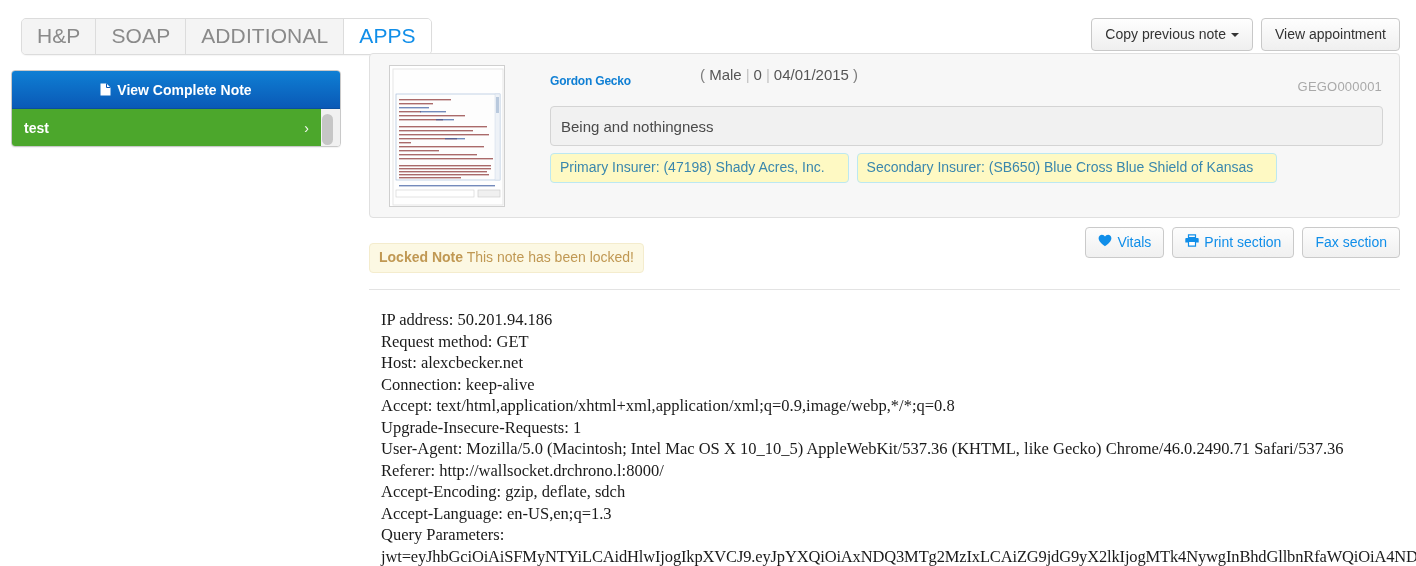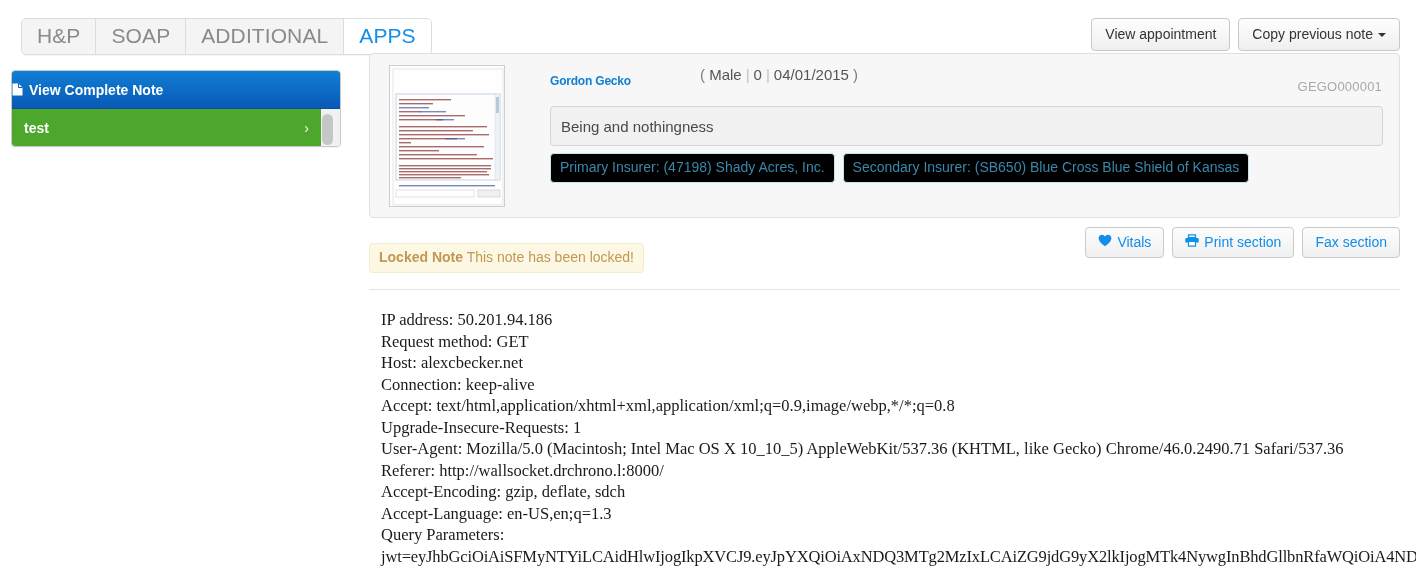--- a/index.html
+++ b/index.html
@@ -51,20 +51,21 @@
     box-shadow: 0 1px 1px rgba(0,0,0,0.05);
   }
   .view-complete-note {
     height: 38px;
     background: linear-gradient(to bottom, #0f7fd4 0%, #0a59b6 100%);
     color: #fff;
     font-size: 14px;
     font-weight: bold;
     display: flex;
     align-items: center;
+    justify-content: center;
     gap: 6px;
     cursor: pointer;
     border-bottom: 1px solid #0a4e9e;
   }
   .doc-icon { display:inline-block; width: 11px; height: 13px; position: relative; }
   .doc-icon svg { display:block; }
 
   .app-list-wrap { position: relative; background: #f1f1f1; }
   .app-item {
     height: 37px;
@@ -159,26 +160,26 @@
     padding: 8px 10px;
     line-height: 19px;
     font-family: "Liberation Sans", sans-serif;
     outline: none;
   }
   .insurers {
     position: absolute; left: 180px; top: 99px;
     display: flex; gap: 8px;
   }
   .insurer-badge {
-    background: #000000;
+    background: #fef9c3;
     border: 1px solid #bce8f1;
     border-radius: 4px;
     color: #3a87ad;
     font-size: 14px;
-    padding: 5px 9px 6px 9px;
+    padding: 5px 23px 6px 9px;
     line-height: 17px;
     white-space: nowrap;
     cursor: pointer;
   }
 
   
   .locked-note {
     position: absolute; left: 369px; top: 243px;
     background: #fcf8e3;
     border: 1px solid #f4eccd;
@@ -257,24 +258,24 @@
         <div class="scrollbar-track">
           <div class="scrollbar-thumb"></div>
         </div>
       </div>
     </div>
 
   </div>
 
   <div class="topbar-actions">
     <div class="btn">
+      <span>Copy previous note</span><span class="caret"></span>
+    </div>
+    <div class="btn">
       <span>View appointment</span>
-    </div>
-    <div class="btn">
-      <span>Copy previous note</span><span class="caret"></span>
     </div>
   </div>
 
   <div class="patient-card">
     <div class="thumb">
       <svg class="thumb-inner" width="116" height="142" viewBox="0 0 116 142" preserveAspectRatio="none">
         <rect x="0" y="0" width="116" height="142" fill="#ffffff"></rect>
         <rect x="3" y="3" width="110" height="136" fill="#fefefe" stroke="#e6e6e6"></rect>
         <rect x="6" y="28" width="104" height="86" fill="#fdfdfd" stroke="#9fb7d8" stroke-width="0.6"></rect>
         <rect x="105" y="28" width="5" height="86" fill="#eef2f7" stroke="#c3d2e4" stroke-width="0.4"></rect>

